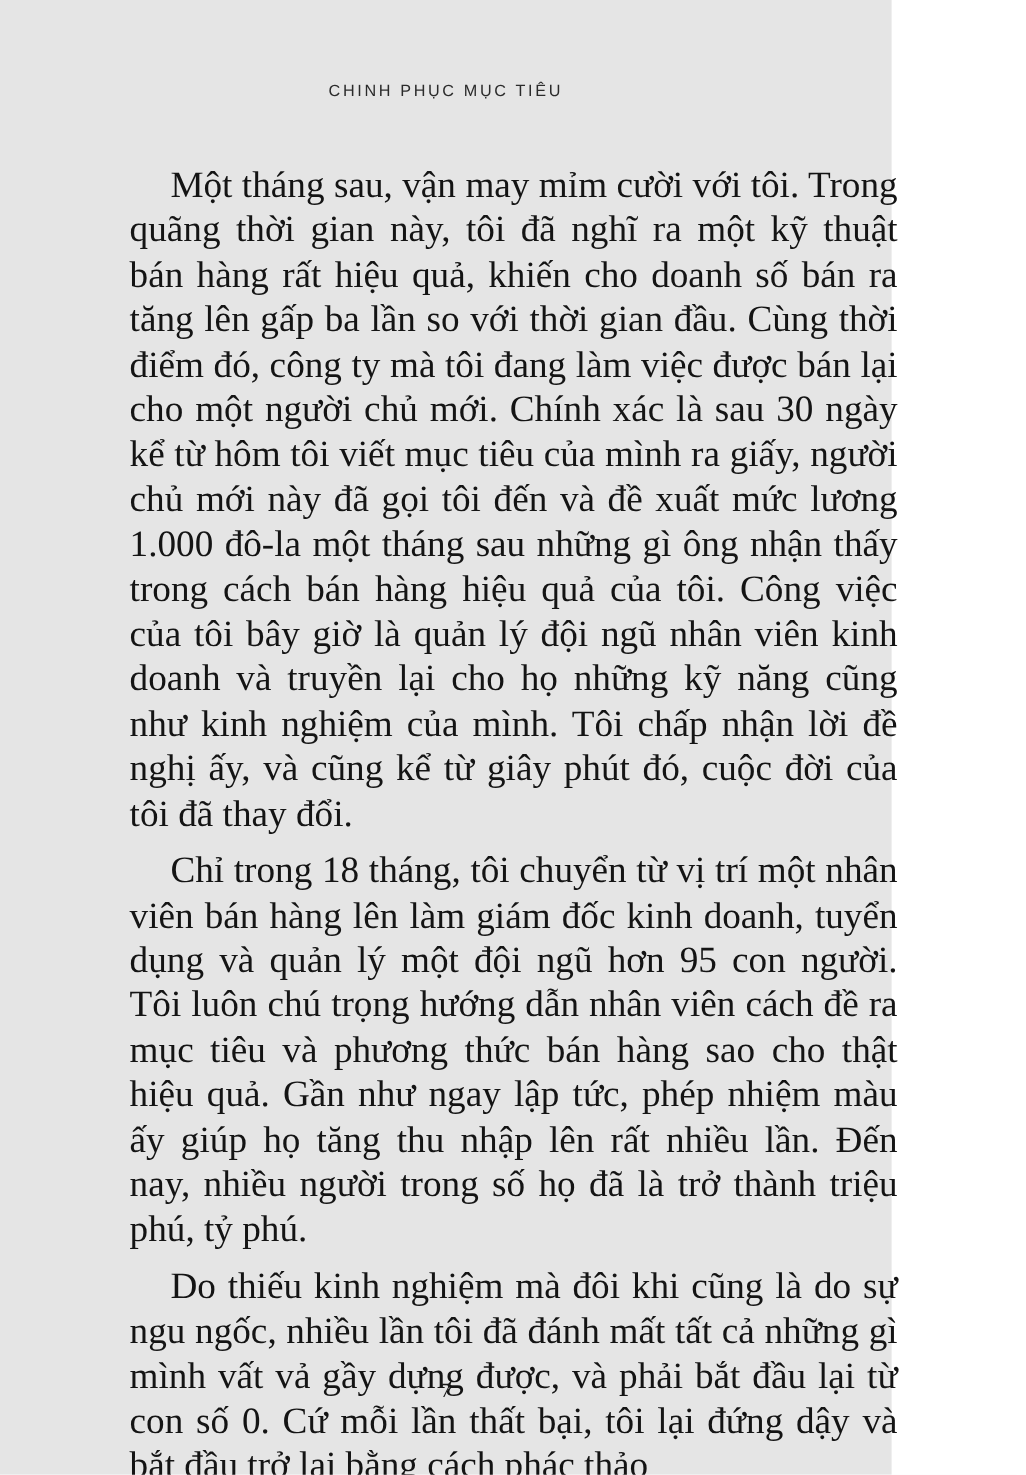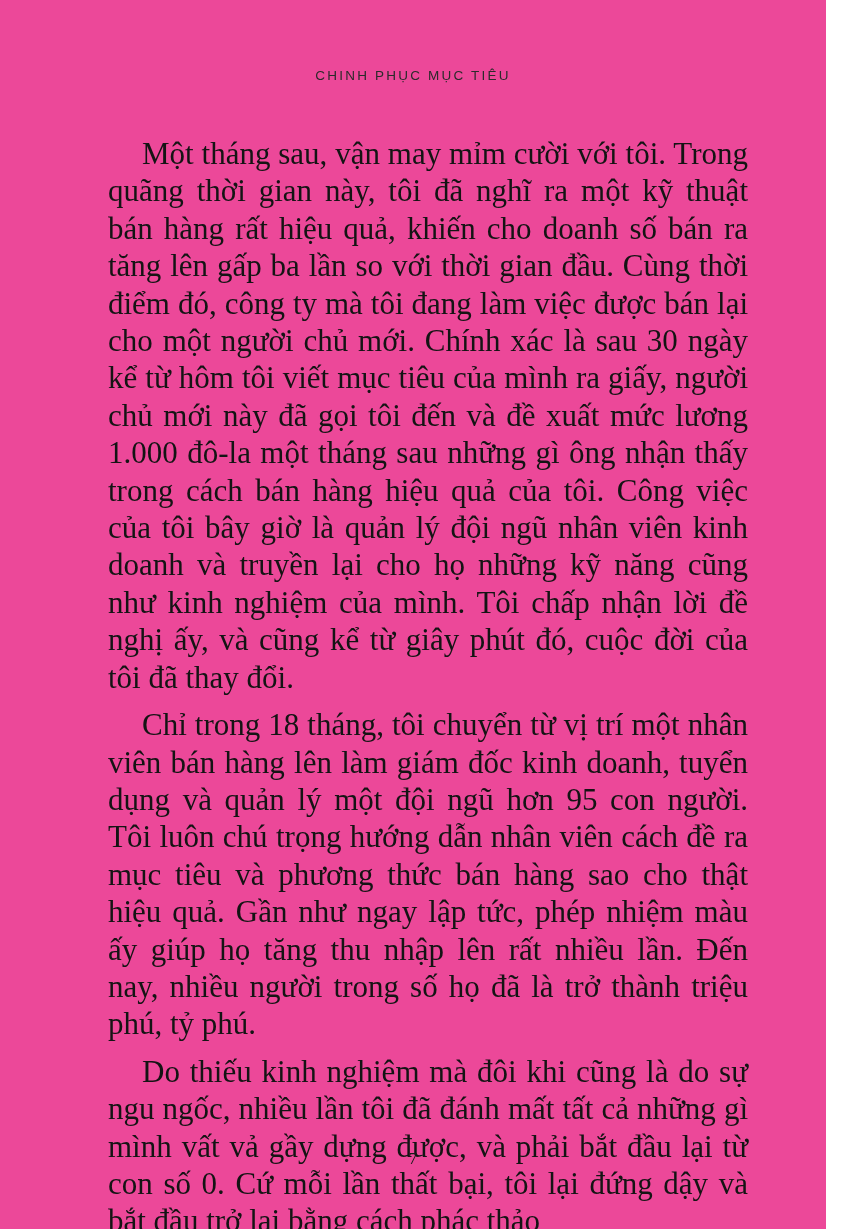--- a/index.html
+++ b/index.html
@@ -9,25 +9,25 @@
   }
   body {
     width: 855px;
     height: 1229px;
     position: relative;
     font-family: "Liberation Serif", serif;
     color: #1a1a1a;
     overflow: hidden;
   }
   .page {
-    width: 826px;
+    width: 743px;
     height: 1229px;
     box-sizing: border-box;
     position: relative;
-    background: #ec4899;
+    background: #e5e5e5;
   }
   .running-head {
     position: absolute;
     top: 68px;
     left: 0;
     width: 100%;
     text-align: center;
     font-family: "Liberation Sans", sans-serif;
     font-size: 13.5px;
     letter-spacing: 2.2px;

